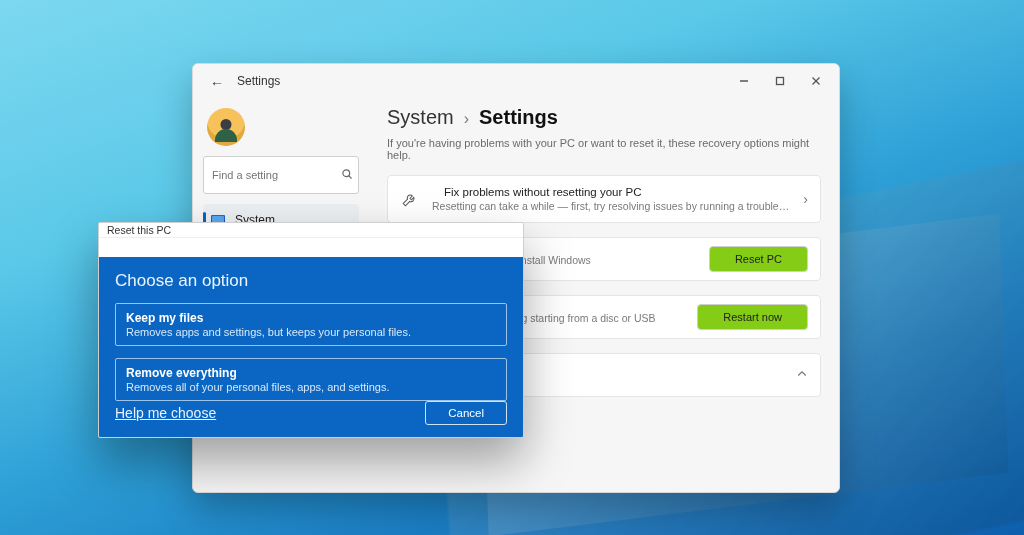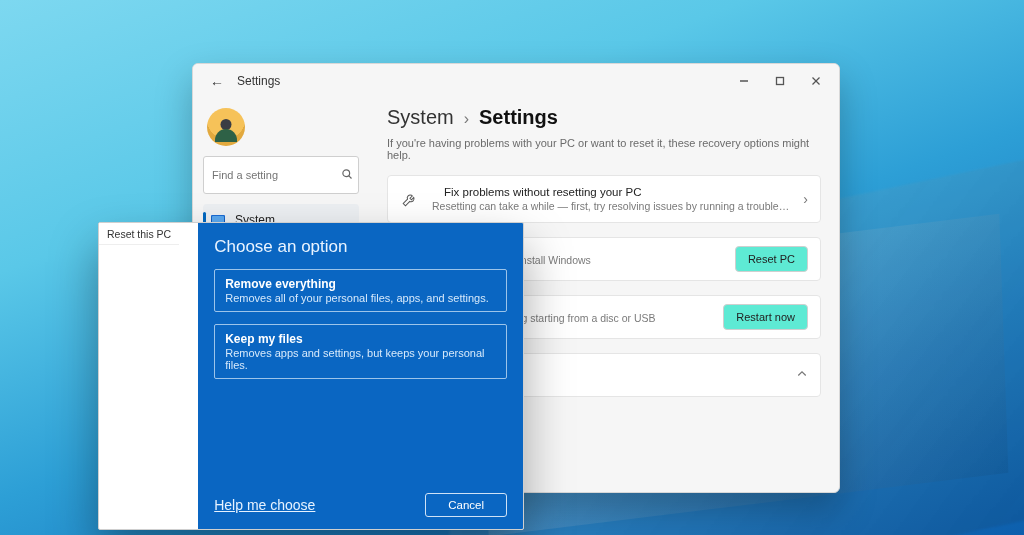--- a/index.html
+++ b/index.html
@@ -91,33 +91,33 @@
   .card-desc { margin-top:2px; font-size:10.5px; color:#7a7a7a; white-space:nowrap; overflow:hidden; text-overflow:ellipsis; }
   .card-chev { color:#777; font-size:14px; }
 
   .row {
     margin-top:14px; background:#fff; border:1px solid #e5e5e5; border-radius:4px;
     padding:8px 12px; display:flex; align-items:center; gap:12px;
     min-height:42px;
   }
   .row .card-desc { white-space:normal; }
   .btn {
-    border:1px solid #cfcfcf; border-radius:4px; background:#5eead4;
-    font-size:11px; padding:6px 12px; color:#222; cursor:pointer;
+    border:1px solid #cfcfcf; border-radius:4px; background:#84cc16;
+    font-size:11px; padding:6px 25px; color:#222; cursor:pointer;
   }
   .row-last { margin-top:14px; height:44px; }
   .chev-small { margin-left:auto; color:#777; }
   .chev-small svg { width:12px; height:12px; stroke:currentColor; stroke-width:1.6; fill:none; }
 
   
   .dialog {
-    position:absolute; left: 98px; top: 222px; width: 426px; height: 308px;
+    position:absolute; left: 98px; top: 222px; width: 426px; height: 216px;
     background:#fff; border:1px solid #cfcfcf; border-radius:2px;
     box-shadow: 0 24px 48px rgba(0,0,0,0.35);
-    display:flex; flex-direction:row; overflow:hidden;gap:19px;
+    display:flex; flex-direction:column; overflow:hidden;gap:19px;
   }
   .dlg-title { height:22px; display:flex; align-items:center; padding:0 8px; font-size:10.5px; color:#333; background:#fff; border-bottom:1px solid #eee; }
   .dlg-body { flex:1; background:#0a66c2; color:#e9f3ff; padding:14px 16px 12px 16px; display:flex; flex-direction:column; }
   .dlg-heading { font-size:17px; font-weight:400; color:#eaf4ff; }
   .option {
     margin-top:12px; border:1px solid #9cc4ea; border-radius:2px; padding:7px 10px;
     cursor:pointer;
   }
   .opt-title { font-size:12px; font-weight:600; color:#ffffff; }
   .opt-desc { font-size:11px; color:#d6e9fb; margin-top:1px; }
@@ -227,27 +227,27 @@
 </div>
 
 <div class="dialog">
   <div class="dlg-title">
     <span>Reset this PC</span>
   </div>
   <div class="dlg-body">
     <div class="dlg-heading">Choose an option</div>
 
     <div class="option">
+      <div class="opt-title">Keep my files</div>
+      <div class="opt-desc">Removes apps and settings, but keeps your personal files.</div>
+    </div>
+
+    <div class="option">
       <div class="opt-title">Remove everything</div>
       <div class="opt-desc">Removes all of your personal files, apps, and settings.</div>
-    </div>
-
-    <div class="option">
-      <div class="opt-title">Keep my files</div>
-      <div class="opt-desc">Removes apps and settings, but keeps your personal files.</div>
     </div>
 
     <div class="dlg-footer">
       <span class="help-link">Help me choose</span>
       <button class="cancel-btn">Cancel</button>
     </div>
   </div>
 </div>
 
 </body></html>

